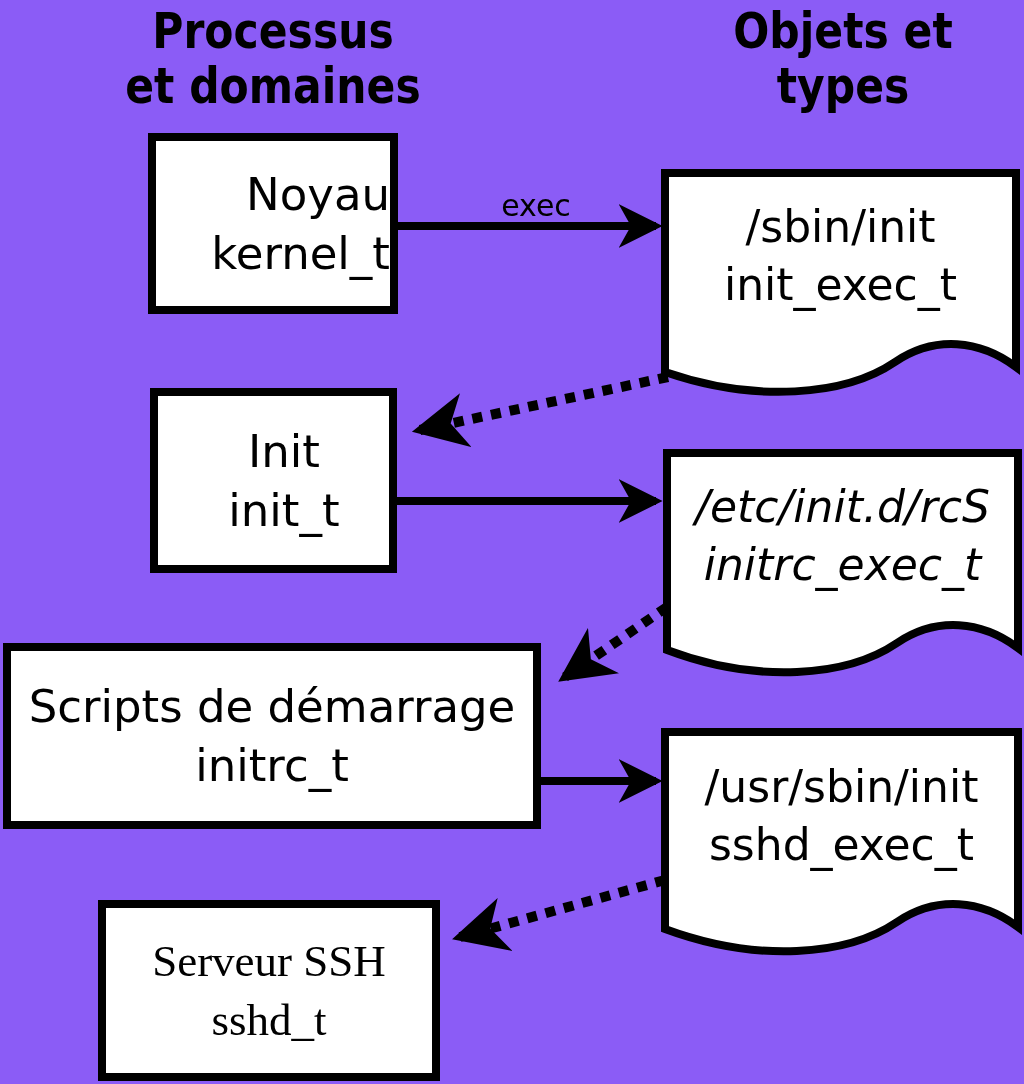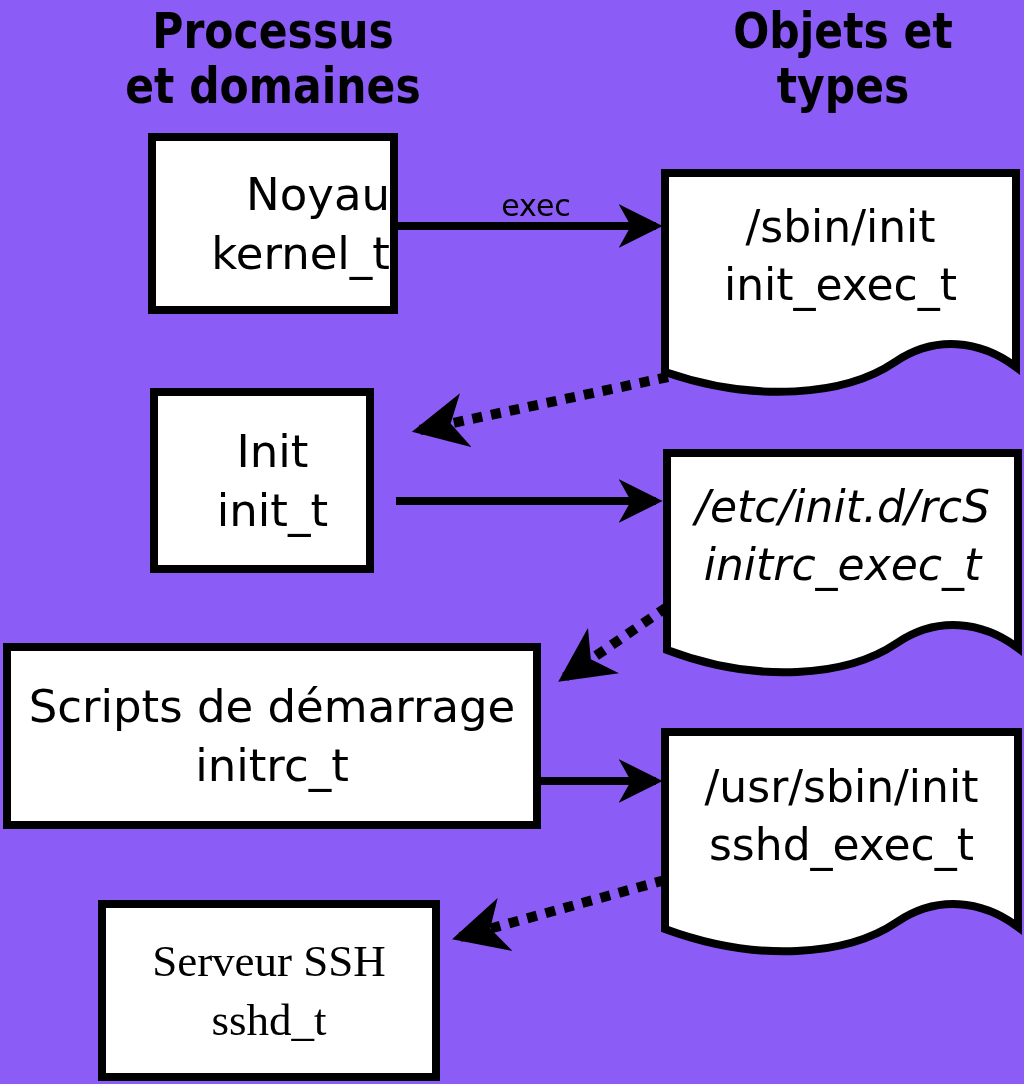--- a/index.html
+++ b/index.html
@@ -36,21 +36,21 @@
     background: #ffffff;
     display: flex;
     flex-direction: column;
     align-items: center;
     justify-content: center;
     text-align: center;
     font-size: 45px;
     line-height: 59px;
   }
   .box-kernel { left: 148px; top: 133px; width: 250px; height: 181px; align-items: flex-end; }
-  .box-init   { left: 150px; top: 388px; width: 224px; height: 185px; padding-left: 21px; }
+  .box-init   { left: 150px; top: 388px; width: 247px; height: 185px; padding-left: 21px; }
   .box-initrc { left: 3px;   top: 643px; width: 538px; height: 186px; }
   .box-sshd   { left: 98px;  top: 900px; width: 342px; height: 181px; font-family: Liberation Serif, serif; }
   .doc-label {
     position: absolute;
     display: flex;
     flex-direction: column;
     align-items: center;
     justify-content: center;
     text-align: center;
     font-size: 44px;

